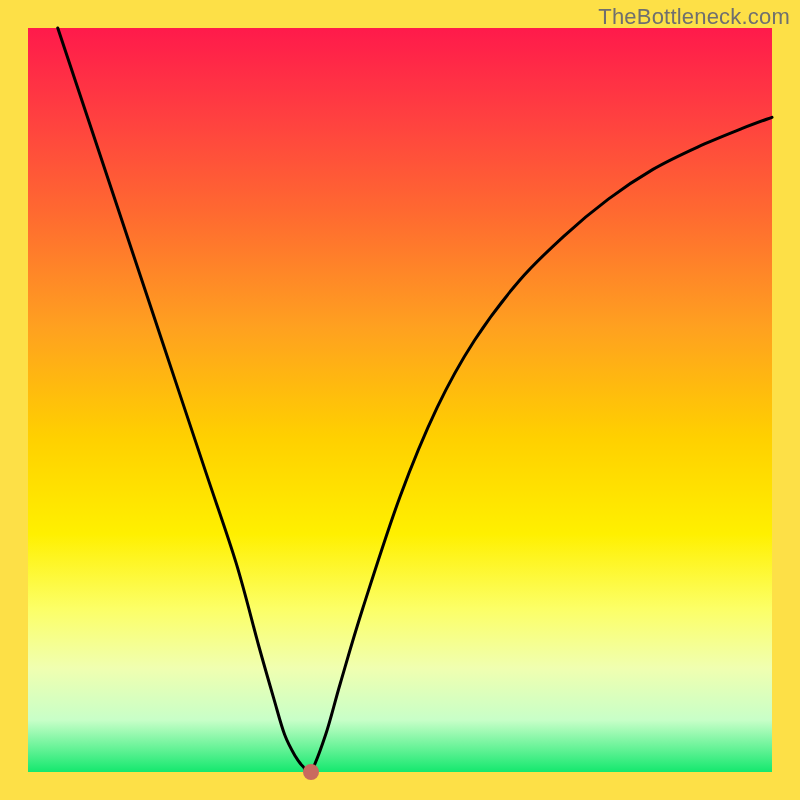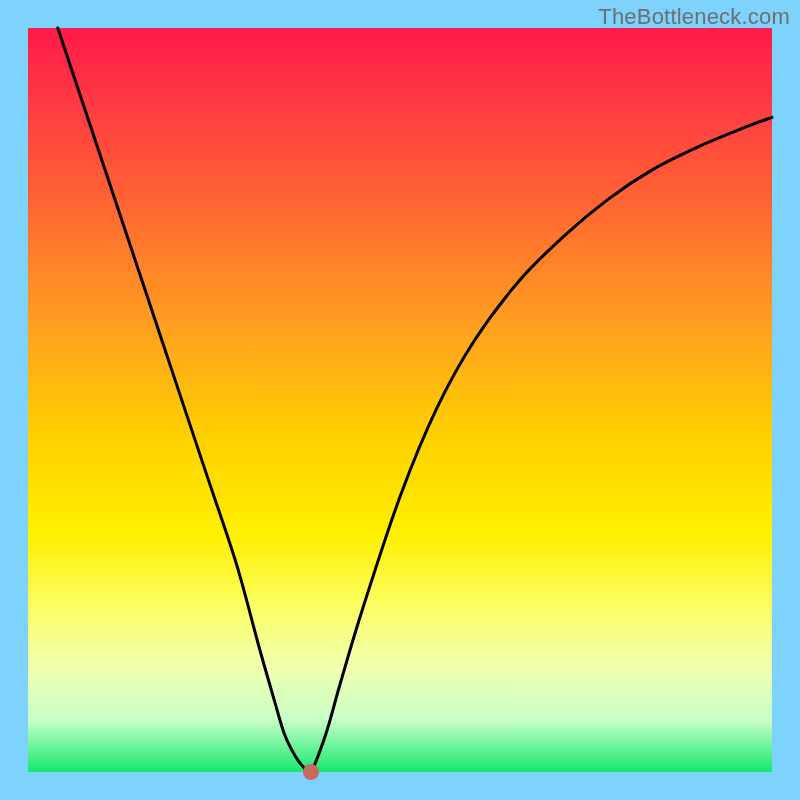--- a/index.html
+++ b/index.html
@@ -7,21 +7,21 @@
     padding: 0;
     width: 800px;
     height: 800px;
     overflow: hidden;
     font-family: Arial, Helvetica, sans-serif;
   }
   .stage {
     position: relative;
     width: 800px;
     height: 800px;
-    background: #7dd3fc;
+    background: #fde047;
   }
   .plot {
     position: absolute;
     left: 28px;
     top: 28px;
     width: 744px;
     height: 744px;
     background: linear-gradient(
       to bottom,
       #ff1a4b 0%,

